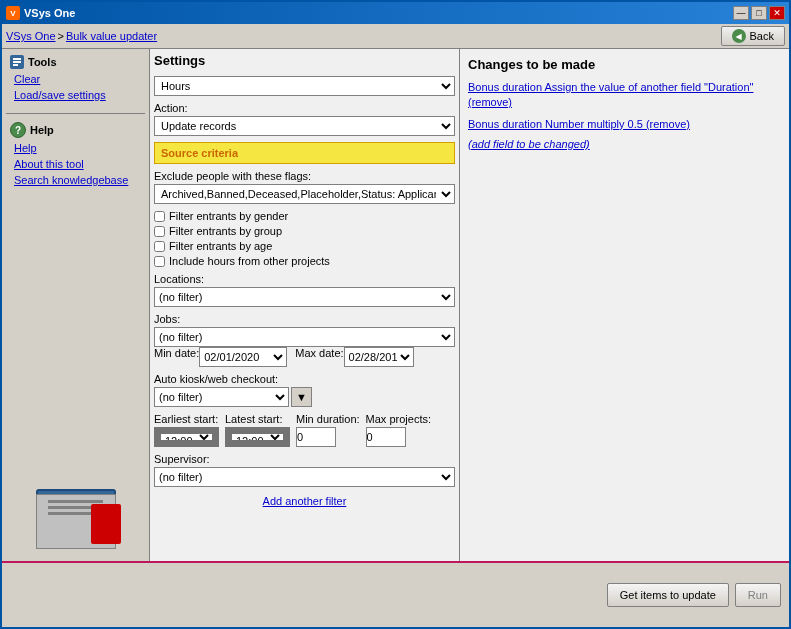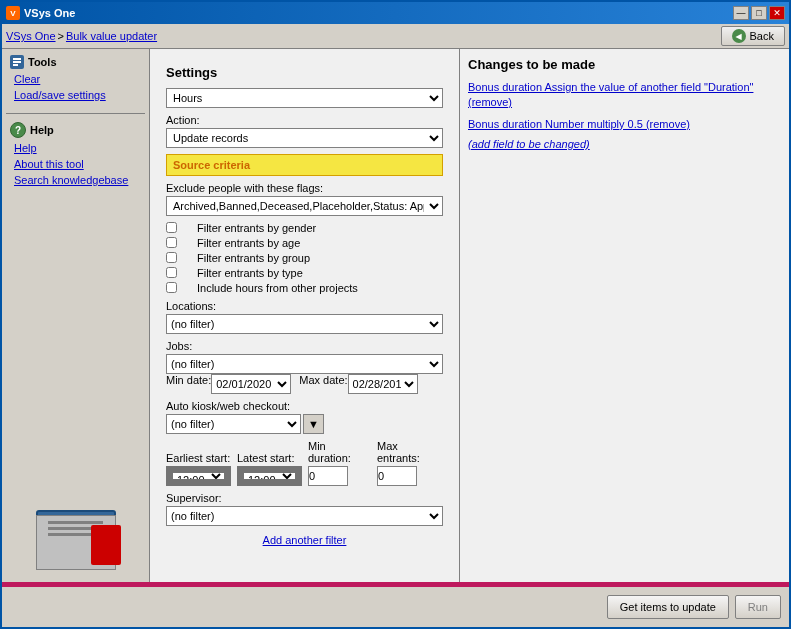--- a/index.html
+++ b/index.html
@@ -26,33 +26,33 @@
     .sidebar { width: 148px; background: #d4d0c8; border-right: 1px solid #808080; padding: 4px; display: flex; flex-direction: column; gap: 2px; }
     .sidebar-section { margin-bottom: 4px; }
     .sidebar-header { display: flex; align-items: center; gap: 4px; padding: 2px 4px; font-size: 11px; font-weight: bold; }
     .tool-icon { background: #336699; border-radius: 2px; display: flex; align-items: center; justify-content: center; }
     .help-icon { background: #4a8a4a; border-radius: 50%; width: 16px; height: 16px; display: flex; align-items: center; justify-content: center; color: white; font-size: 10px; font-weight: bold; border: 1px solid #336633; }
     .sidebar-item { padding: 2px 4px 2px 8px; font-size: 11px; color: #0000cc; text-decoration: underline; cursor: pointer; }
     .sidebar-divider { border-bottom: 1px solid #808080; margin: 4px 0; }
     
     .content-area { flex: 1; display: flex; overflow: hidden; }
     
-    .settings-panel { width: 310px; background: #f0f0f0; border-right: 1px solid #808080; overflow-y: auto; padding: 16px; }
+    .settings-panel { width: 310px; background: #f0f0f0; border-right: 1px solid #808080; overflow-y: auto; padding: 4px; }
     .settings-title { font-size: 13px; font-weight: bold; margin-bottom: 8px; }
     
     .field-group { margin-bottom: 6px; }
     .field-label { font-size: 11px; margin-bottom: 2px; }
     .field-select { width: 100%; height: 20px; font-size: 11px; border: 1px solid #808080; background: white; padding: 0 2px; }
     
     .source-criteria-header { background: #f5e642; padding: 4px 6px; font-size: 11px; font-weight: bold; color: #cc6600; border: 1px solid #d4a000; margin: 6px 0 6px 0; }
     
     .flag-label { font-size: 11px; margin-bottom: 2px; }
     .flag-select { width: 100%; height: 20px; font-size: 11px; border: 1px solid #808080; background: white; padding: 0 2px; }
     
-    .checkbox-row { display: flex; align-items: flex-start; gap: 20px; margin-bottom: 3px; }
+    .checkbox-row { display: flex; align-items: flex-end; gap: 4px; margin-bottom: 3px; }
     .checkbox-row input[type=checkbox] { width: 11px; height: 11px; }
     .checkbox-row label { font-size: 11px; }
     
     .filter-section { margin-top: 6px; }
     .filter-label { font-size: 11px; margin-bottom: 2px; }
     .filter-select { width: 100%; height: 20px; font-size: 11px; border: 1px solid #808080; background: white; }
     
     .date-row { display: flex; gap: 8px; margin-bottom: 6px; }
     .date-group { display: flex; flex-direction: row; }
     .date-label { font-size: 11px; margin-bottom: 2px; }
@@ -69,21 +69,21 @@
     
     .supervisor-group { margin-bottom: 6px; }
     
     .add-filter-link { color: #0000cc; text-decoration: underline; font-size: 11px; cursor: pointer; display: block; text-align: center; margin-top: 8px; }
     
     .changes-panel { flex: 1; background: #f0f0f0; padding: 8px; overflow-y: auto; }
     .changes-title { font-size: 13px; font-weight: bold; margin-bottom: 8px; }
     .change-item { font-size: 11px; color: #0000cc; text-decoration: underline; cursor: pointer; margin-bottom: 6px; line-height: 1.4; }
     .add-field-link { color: #0000cc; text-decoration: underline; font-size: 11px; cursor: pointer; font-style: italic; }
     
-    .bottom-bar { background: #d4d0c8; border-top: 5px solid #be185d; padding: 8px 8px; display: flex; justify-content: flex-end; gap: 6px; align-items: center; }
+    .bottom-bar { background: #d4d0c8; border-top: 2px solid #be185d; padding: 20px 8px; display: flex; justify-content: flex-end; gap: 6px; align-items: center; }
     .bottom-btn { height: 24px; padding: 0 12px; font-size: 11px; border: 1px solid #808080; background: linear-gradient(to bottom, #f5f5f5, #d4d0c8); cursor: pointer; border-radius: 2px; }
     .bottom-btn:disabled { color: #808080; cursor: default; }
     .bottom-btn.primary { font-weight: normal; }
     
     select { appearance: auto; -webkit-appearance: auto; }
   </style>
 </head>
 <body>
 
 <div class="window">
@@ -184,30 +184,26 @@
           <select class="flag-select">
             <option>Archived,Banned,Deceased,Placeholder,Status: Applican</option>
           </select>
         </div>
 
         <div class="checkbox-row">
           <input type="checkbox" id="cb-gender" style="">
           <label for="cb-gender">Filter entrants by gender</label>
         </div>
         <div class="checkbox-row">
+          <input type="checkbox" id="cb-group" style="">
+          <label for="cb-group">Filter entrants by group</label>
+        </div>
+        <div class="checkbox-row">
           <input type="checkbox" id="cb-age" style="">
           <label for="cb-age">Filter entrants by age</label>
-        </div>
-        <div class="checkbox-row">
-          <input type="checkbox" id="cb-group" style="">
-          <label for="cb-group">Filter entrants by group</label>
-        </div>
-        <div class="checkbox-row">
-          <input type="checkbox" id="cb-type" style="">
-          <label for="cb-type">Filter entrants by type</label>
         </div>
         <div class="checkbox-row">
           <input type="checkbox" id="cb-hours" style="">
           <label for="cb-hours">Include hours from other projects</label>
         </div>
 
         <div class="filter-section">
           <div class="filter-label">Locations:</div>
           <select class="filter-select">
             <option>(no filter)</option>
@@ -217,21 +213,21 @@
         <div class="filter-section">
           <div class="filter-label">Jobs:</div>
           <select class="filter-select">
             <option>(no filter)</option>
           </select>
         </div>
 
         <div class="date-row">
           <div class="date-group">
             <div class="date-label">Min date:</div>
-            <select class="date-select" style="width:80px;">
+            <select class="date-select" style="width:88px;">
               <option>02/01/2020</option>
             </select>
           </div>
           <div class="date-group">
             <div class="date-label">Max date:</div>
             <select class="date-select" style="width:70px;">
               <option>02/28/2010</option>
             </select>
           </div>
         </div>
@@ -257,21 +253,21 @@
             <div class="time-label">Latest start:</div>
             <select class="time-input">
               <option>12:00 AM</option>
             </select>
           </div>
           <div class="time-group">
             <div class="time-label">Min duration:</div>
             <input type="number" class="spinner-input" value="0" style="">
           </div>
           <div class="time-group">
-            <div class="time-label">Max entrants:</div>
+            <div class="time-label">Max projects:</div>
             <input type="number" class="spinner-input" value="0" style="">
           </div>
         </div>
 
         <div class="supervisor-group">
           <div class="filter-label">Supervisor:</div>
           <select class="filter-select">
             <option>(no filter)</option>
           </select>
         </div>

